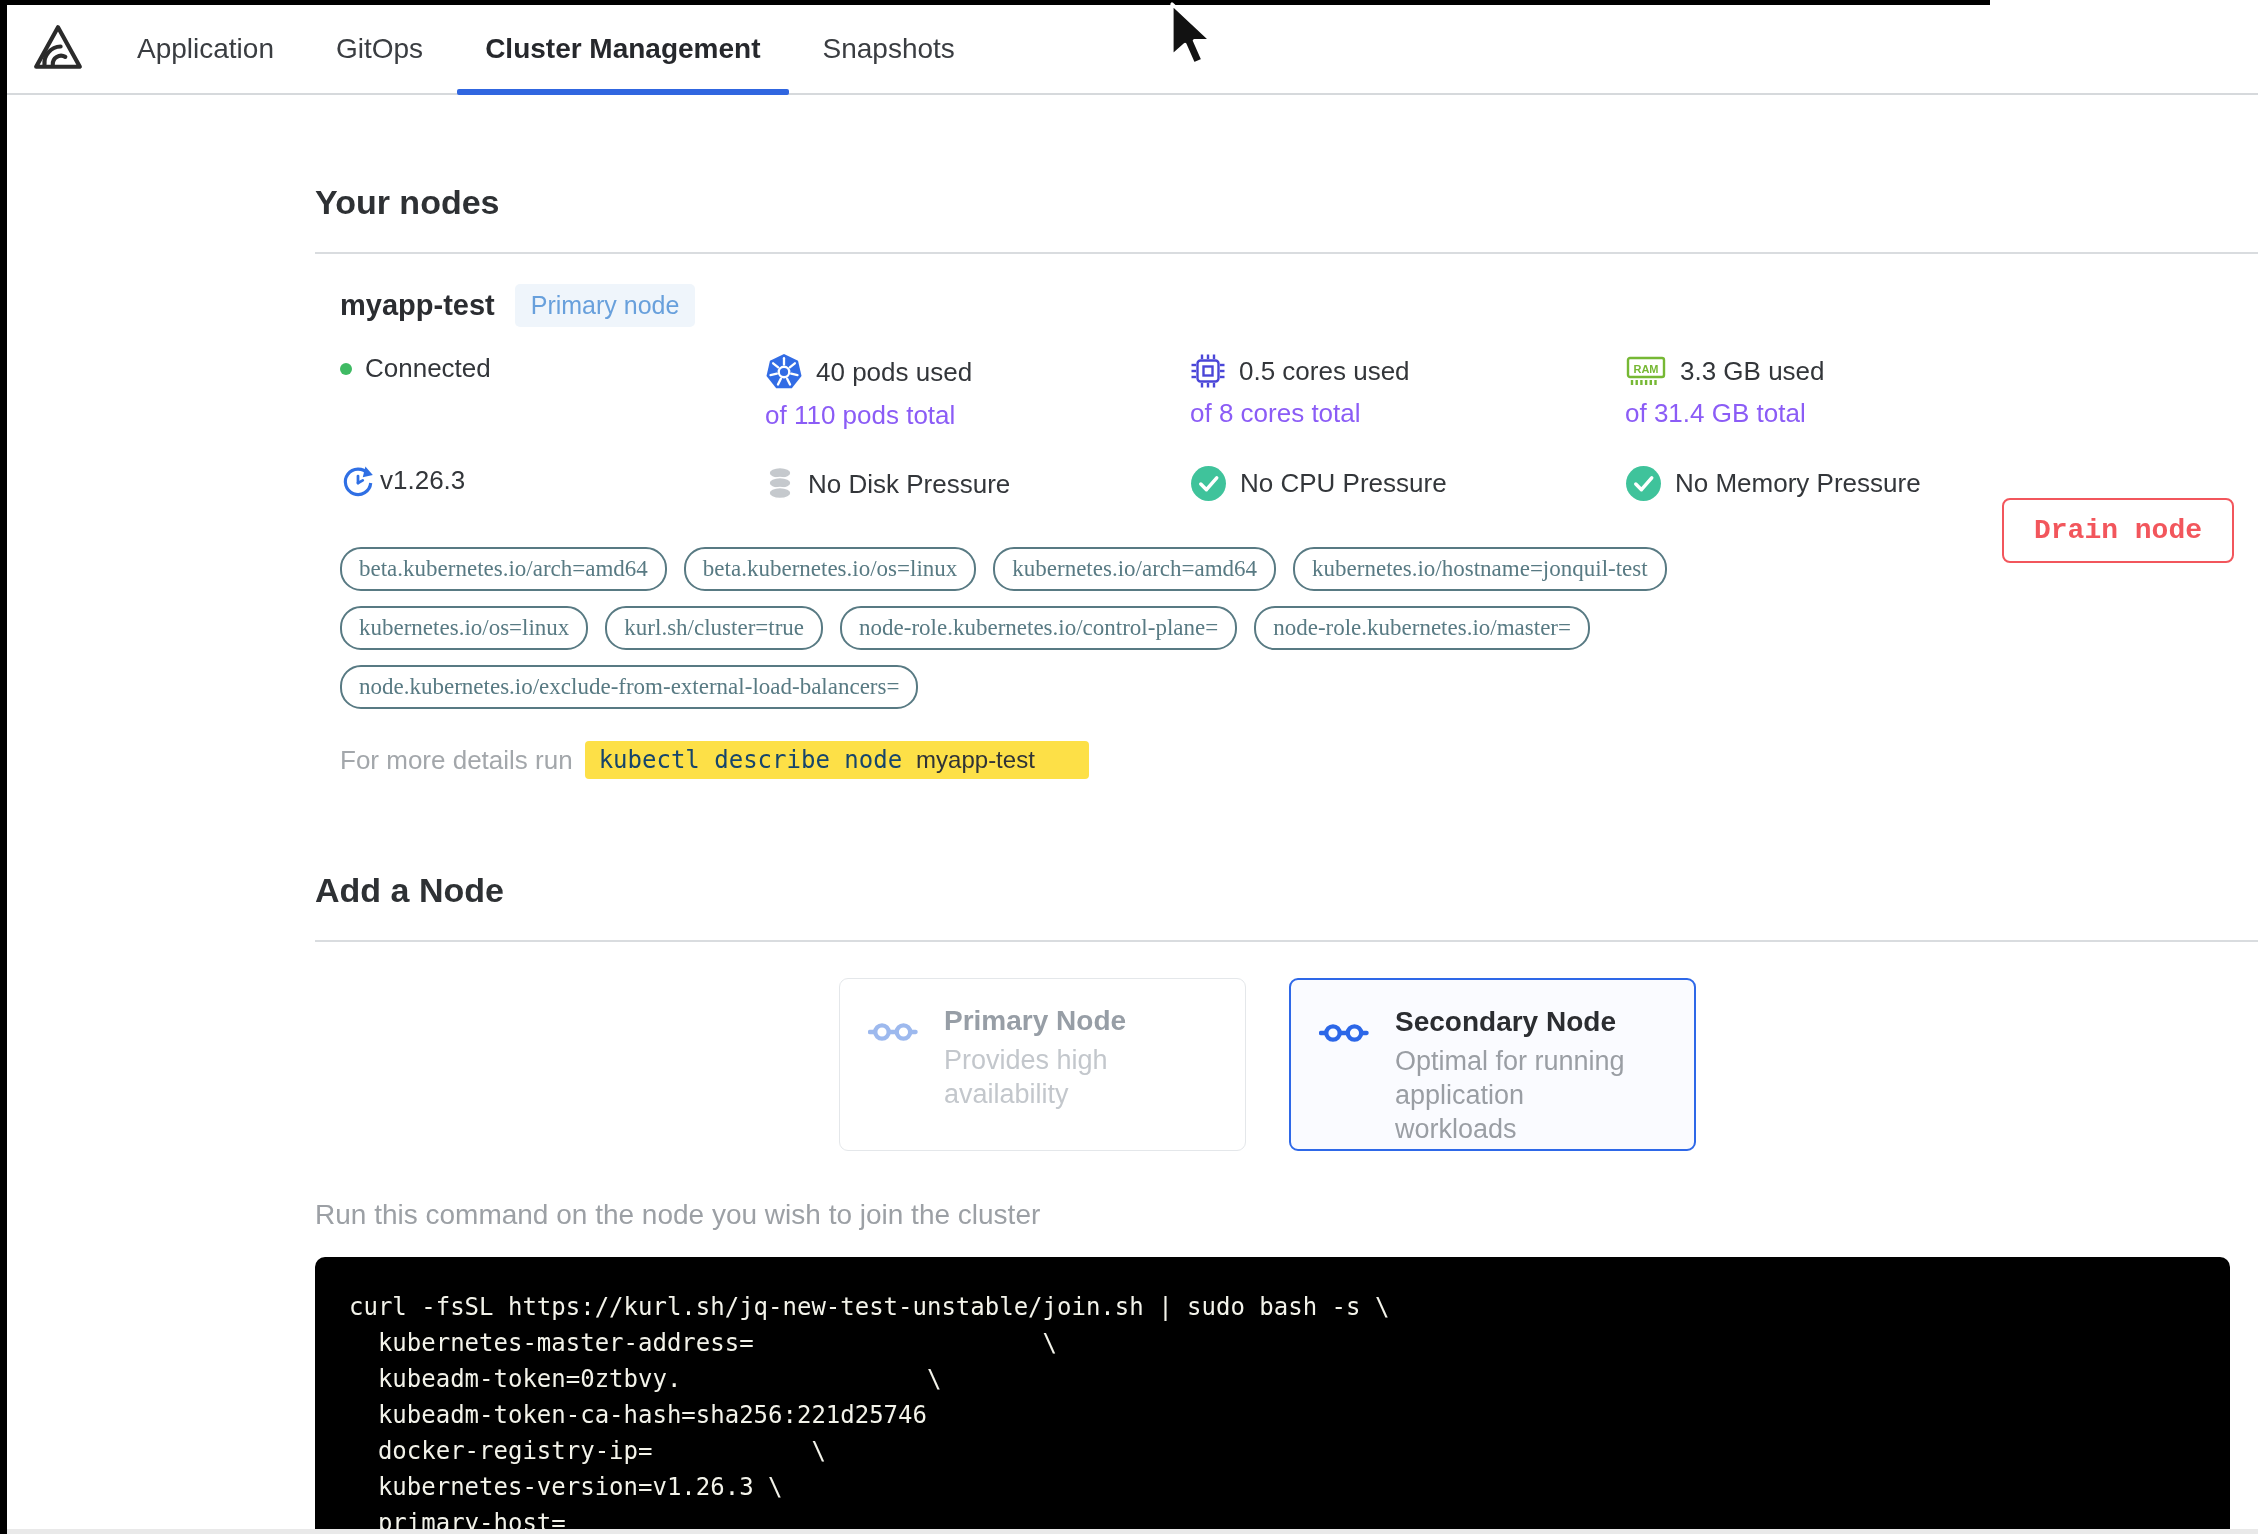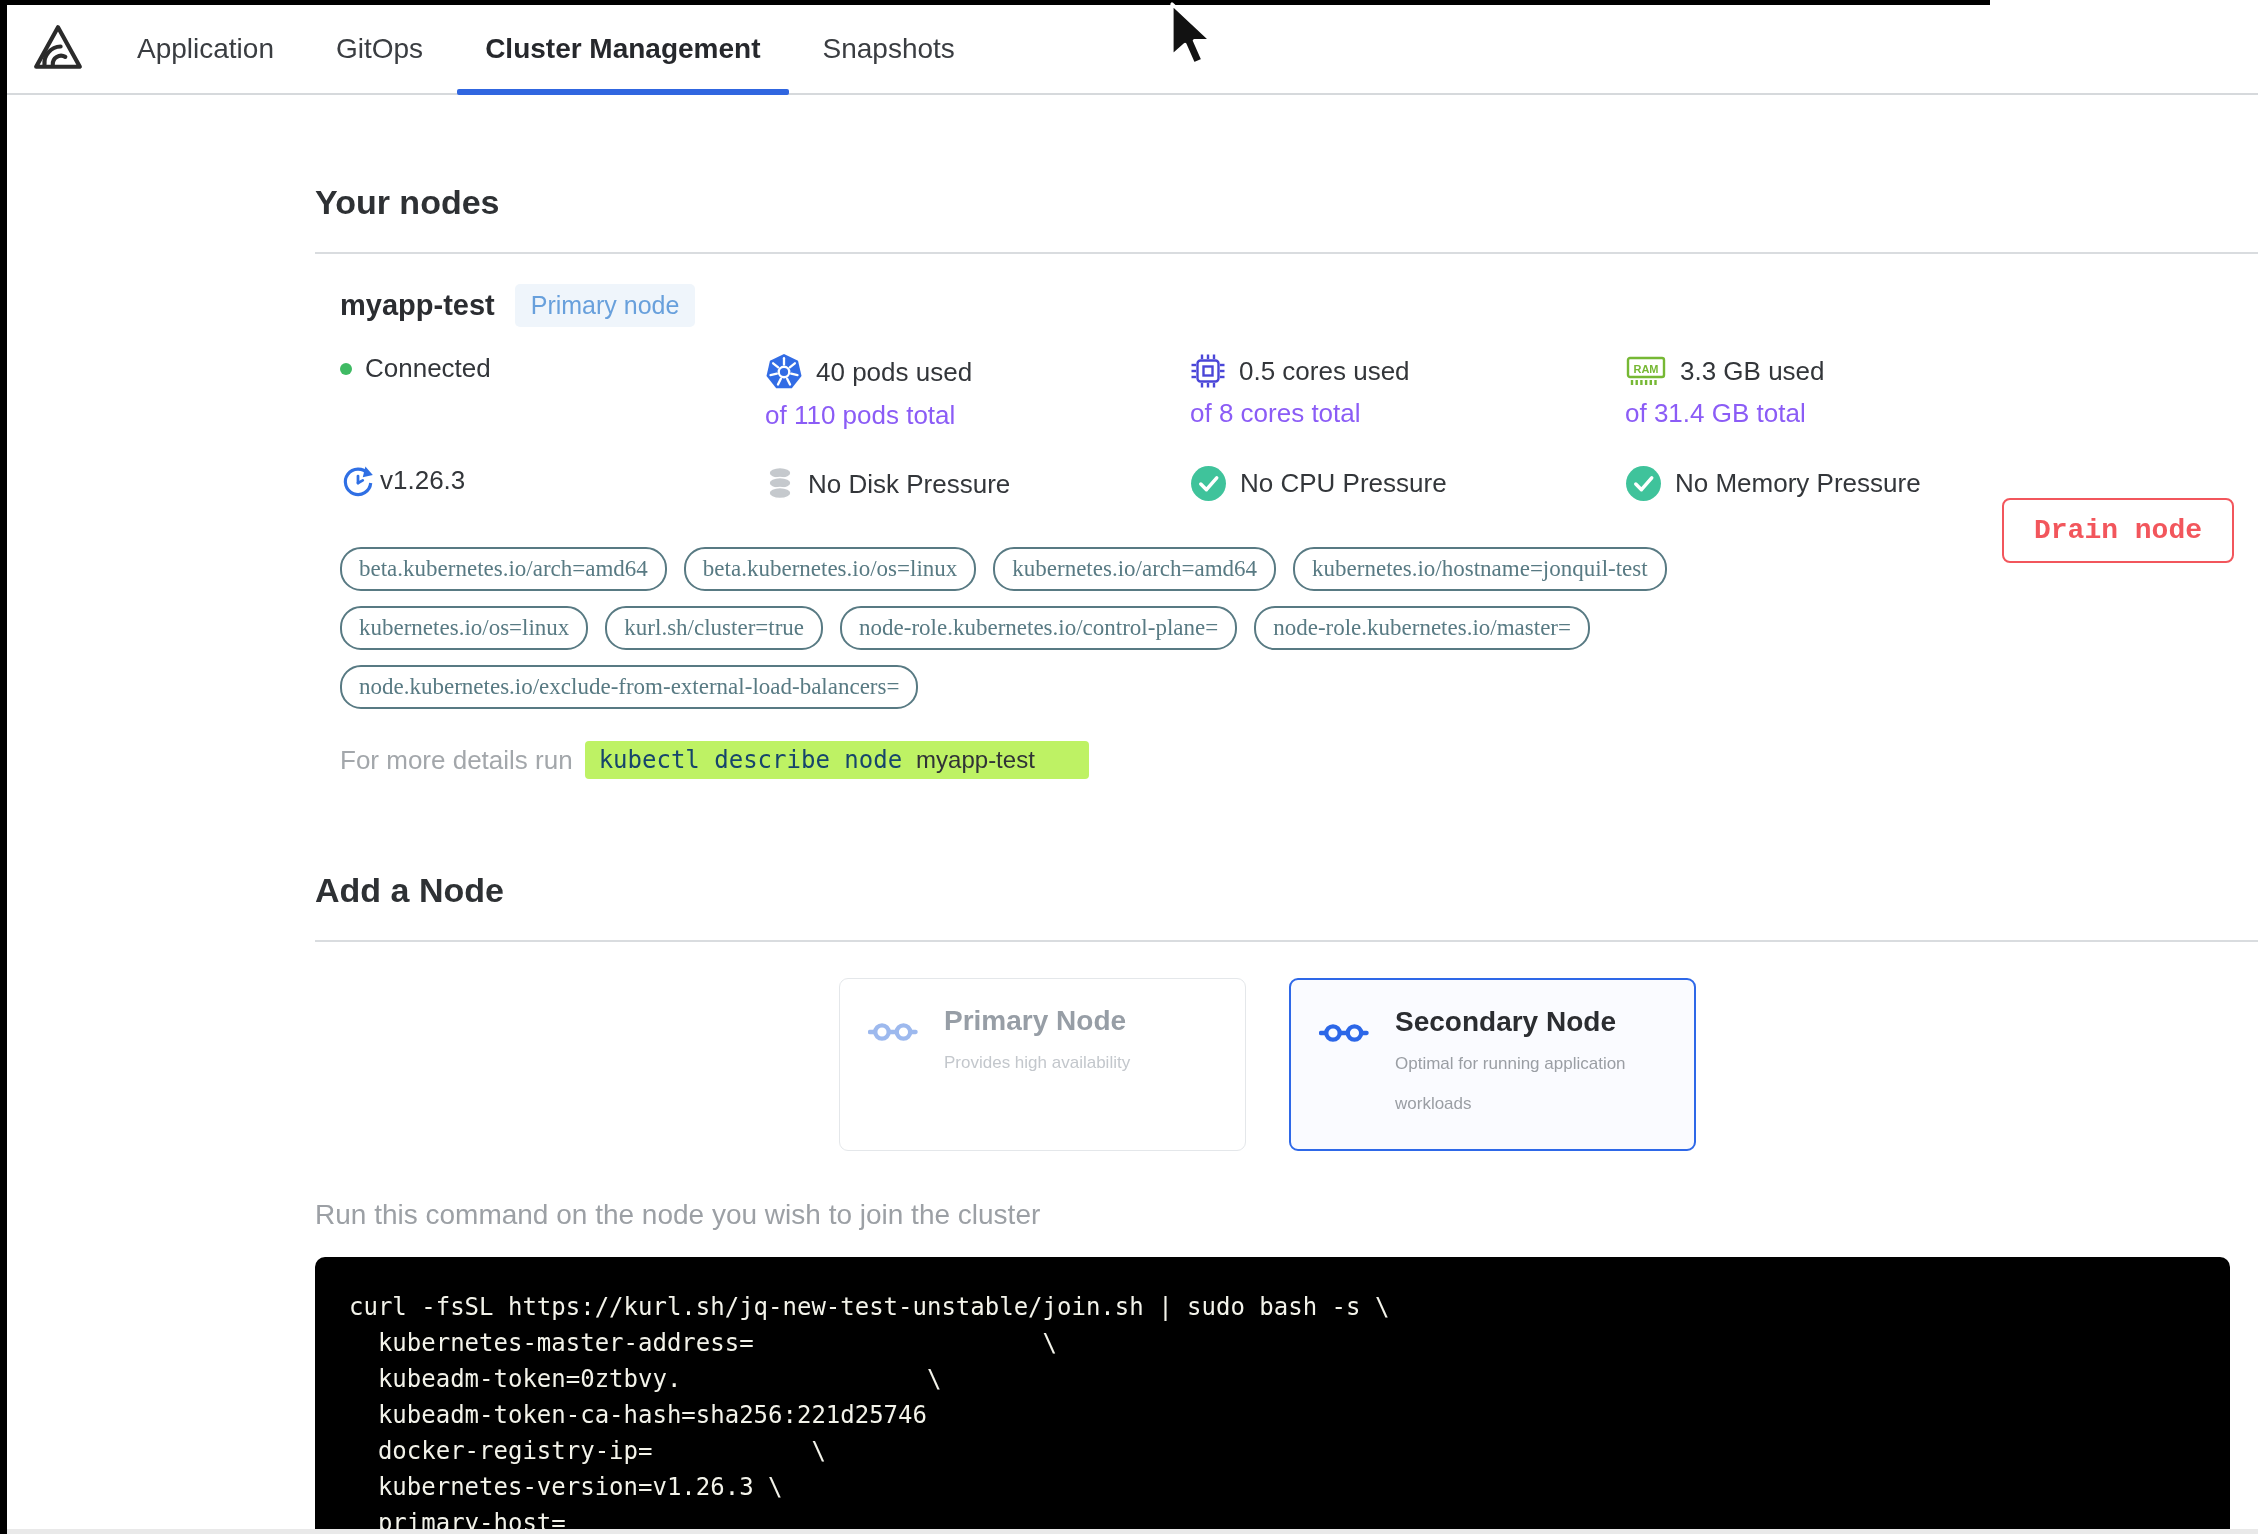--- a/index.html
+++ b/index.html
@@ -72,35 +72,35 @@
   }
 
   .tags { margin-top:44px; display:flex; flex-wrap:wrap; gap:15px 17px; max-width:1570px;font-family:Liberation Serif, serif; }
   .tag {
     border:2px solid #587a83; color:#587a83; border-radius:21px;
     font-size:23px; font-weight:500; padding:7px 17px; white-space:nowrap;
   }
 
   .details-line { margin-top:32px; display:flex; align-items:center; font-size:26px; color:#a3a7ab; }
   .details-chip {
-    margin-left:12px; background:#bef264; border-radius:4px; padding:5px 14px;
+    margin-left:12px; background:#fde047; border-radius:4px; padding:5px 14px;
     display:inline-flex; align-items:baseline;
   }
   .details-cmd { font-family:"DejaVu Sans Mono", monospace; font-size:24px; color:#16456b; }
   .details-node { font-size:24px; color:#303336; margin-left:14px; padding-right:40px; }
 
   
   .node-options { margin-top:36px; margin-left:524px; display:flex; gap:43px; }
   .node-option {
     width:407px; height:173px; border:1px solid #e4e7ea; border-radius:9px;
     background:#fff; padding:26px 20px 0 28px; display:flex; gap:20px; cursor:pointer;
   }
   .node-option .ic { margin-top:14px; flex:none; }
   .node-option-title { font-size:28px; font-weight:600; color:#2b2d31; }
-  .node-option-desc { margin-top:6px; font-size:17px; color:#9a9ea4; line-height:40px; width:250px; }
+  .node-option-desc { margin-top:6px; font-size:27px; color:#9a9ea4; line-height:34px; width:250px; }
   .node-option.disabled .node-option-title { color:#979ea6; }
   .node-option.disabled .node-option-desc { color:#c3c7cc; }
   .node-option.selected { border:2px solid #2e68e8; background:#fafbff; }
 
   .instruction { margin-top:48px; font-size:28px; color:#9ca0a5; font-weight:500; }
 
   .code-block {
     margin-top:26px; width:1915px; background:#000; border-radius:10px;
     padding:32px 34px; color:#f3f3ea;
     font-family:"DejaVu Sans Mono", monospace; font-size:24px; line-height:36px;

